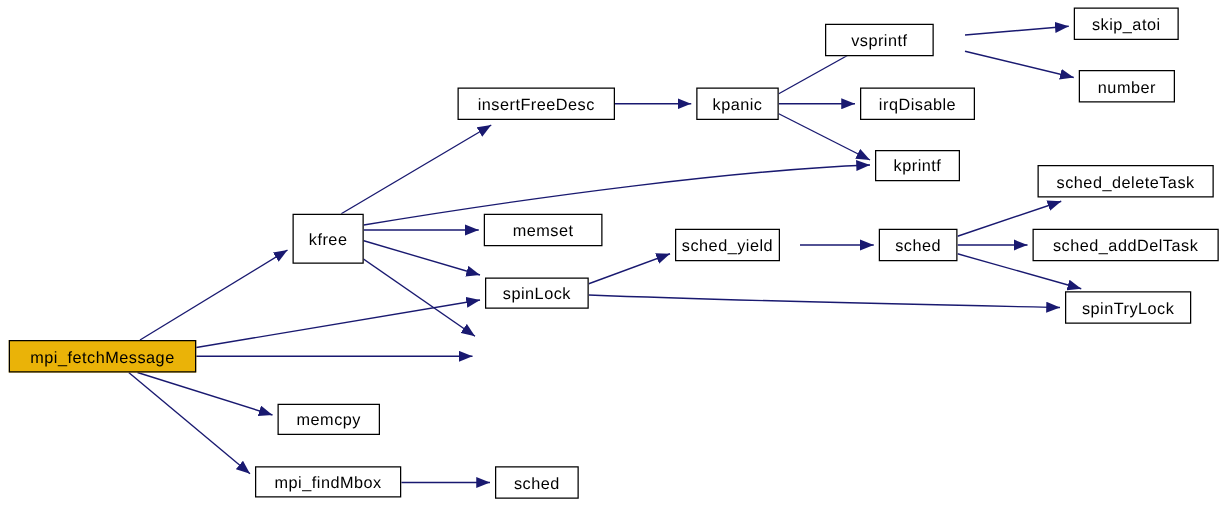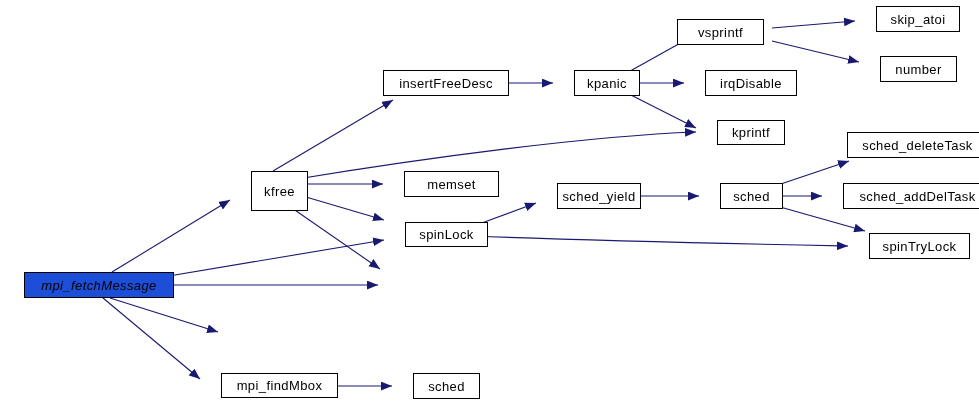--- a/index.html
+++ b/index.html
@@ -28,25 +28,23 @@
     border: 1px solid #000000;
     background: #ffffff;
     color: #000000;
     display: flex;
     align-items: center;
     justify-content: center;
     font-size: 13px;
     letter-spacing: 0.4px;
     white-space: nowrap;
     cursor: pointer;
-    margin-left: 17px;
   }
   .node.highlight {
-    background: #1d4ed8;
-    font-style: italic;
+    background: #eab308;
   }
 </style>
 </head>
 <body>
 
 <div class="canvas">
 
   <svg class="edges" width="979" height="405" viewBox="0 0 979 405" xmlns="http://www.w3.org/2000/svg">
     <defs>
       <marker id="arrow" viewBox="0 0 10 8" refX="10" refY="4" markerWidth="11" markerHeight="9" markerUnits="userSpaceOnUse" orient="auto">
@@ -138,20 +136,23 @@
 
   <div class="node" style="left:826px; top:183px; width:149px; height:26px">
     <span>sched_addDelTask</span>
   </div>
 
   <div class="node" style="left:852px; top:233px; width:101px; height:26px">
     <span>spinTryLock</span>
   </div>
 
 
+  <div class="node" style="left:222px; top:323px; width:82px; height:25px">
+    <span>memcpy</span>
+  </div>
 
   <div class="node" style="left:204px; top:373px; width:117px; height:25px">
     <span>mpi_findMbox</span>
   </div>
 
   <div class="node" style="left:396px; top:373px; width:67px; height:26px">
     <span>sched</span>
   </div>
 
 </div>

